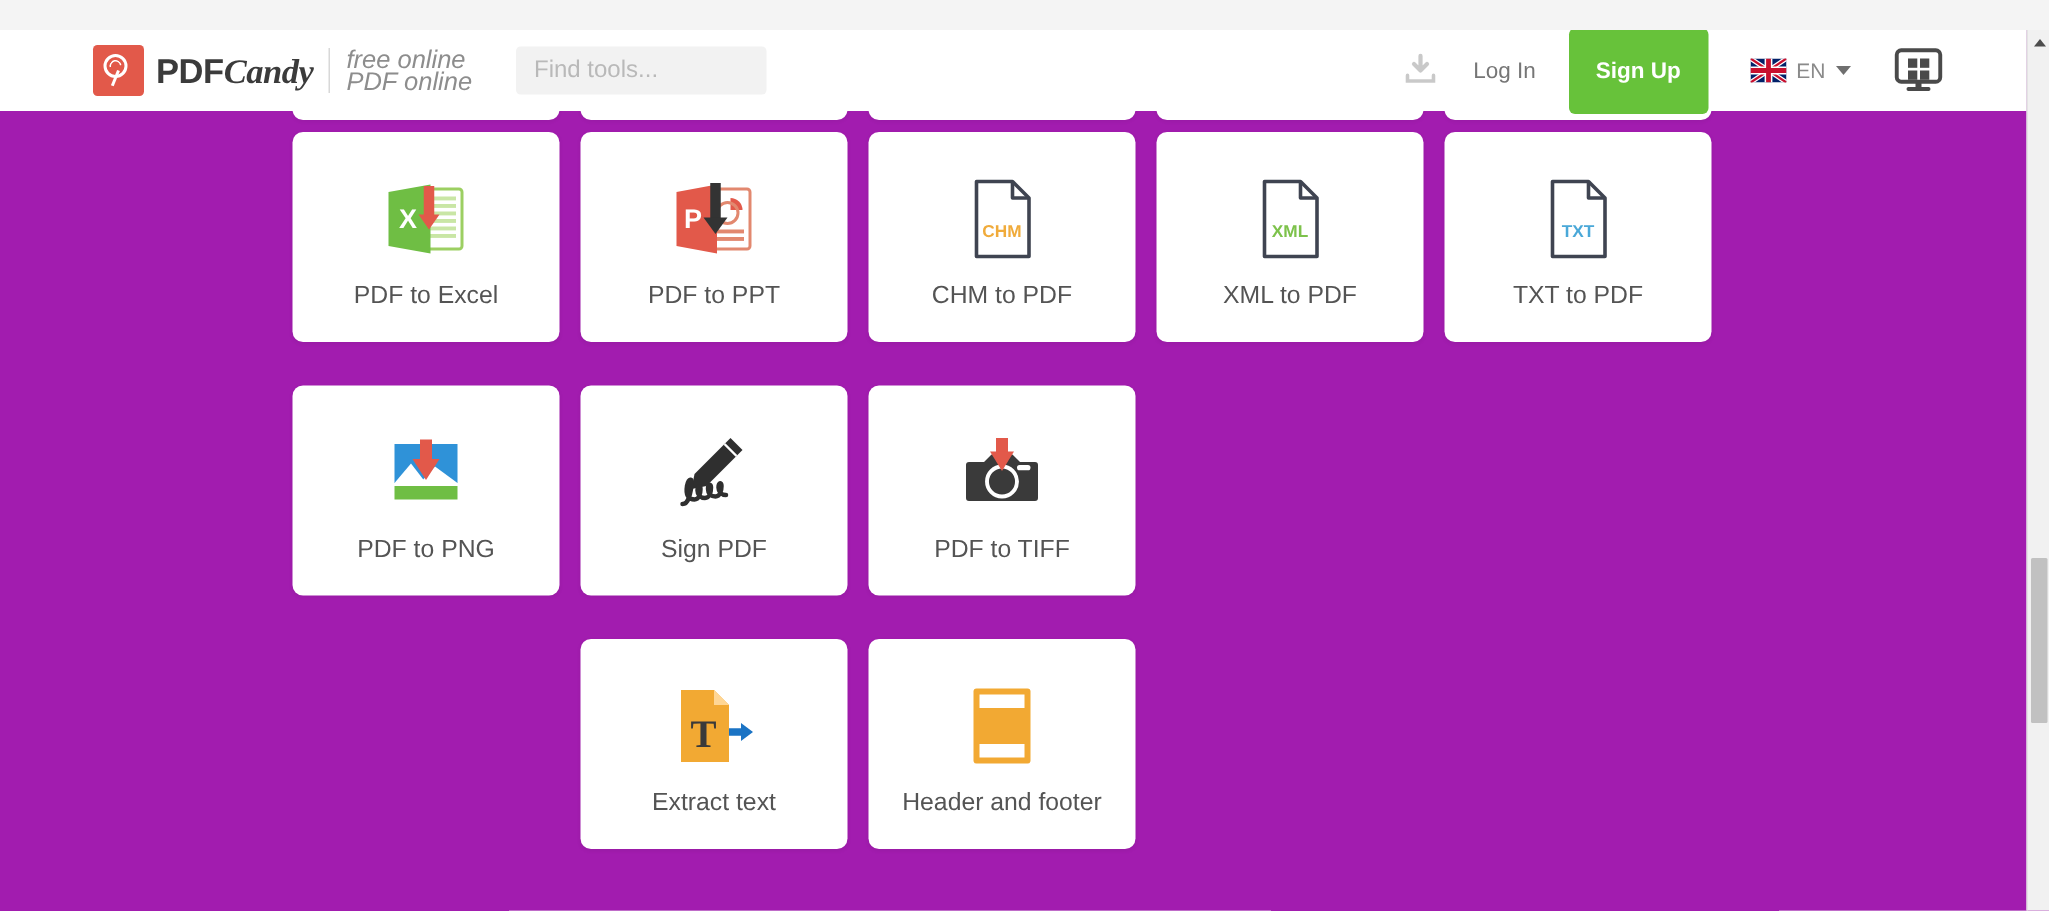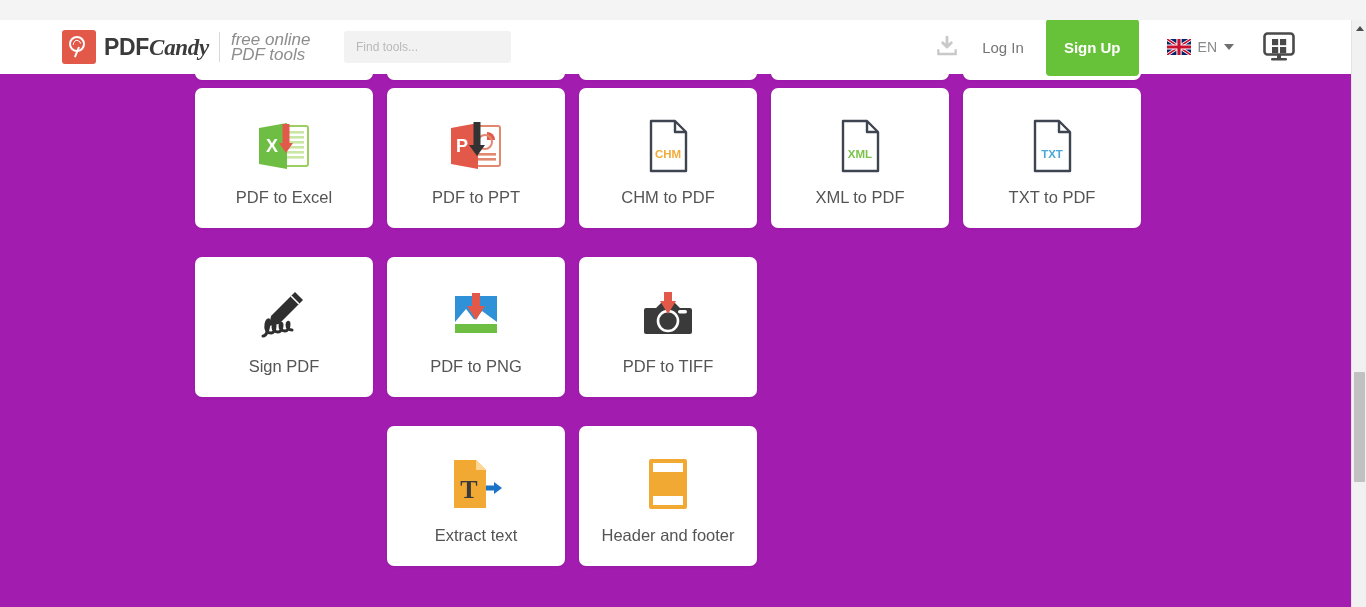--- a/index.html
+++ b/index.html
@@ -99,21 +99,21 @@
     position: absolute;
     left: 344px;
     top: 11px;
     width: 167px;
     height: 32px;
     background: #f2f2f2;
     border: none;
     border-radius: 3px;
     padding: 0 12px;
     font-family: "Liberation Sans", sans-serif;
-    font-size: 12px;
+    font-size: 16px;
     color: #555;
     outline: none;
   }
   #search-input::placeholder { color: #b9b9b9; }
 
   #header-right {
     position: absolute;
     right: 55px;
     top: 0;
     height: 54px;
@@ -284,21 +284,21 @@
     <div id="logo-block">
       <div id="logo-mark">
         <div class="stick"></div>
         <div class="pop"></div>
         <div class="swirl"></div>
       </div>
       <div id="logo-text"><span>PDF</span><span class="candy">Candy</span></div>
       <div id="logo-divider"></div>
       <div id="logo-tagline">
         <div>free online</div>
-        <div>PDF tools</div>
+        <div>PDF online</div>
       </div>
     </div>
 
     <input id="search-input" type="text" placeholder="Find tools..." style="">
 
     <div id="header-right">
 
       <svg id="download-icon" viewBox="0 0 24 24">
         <path d="M12 3v9m0 0l-4-4m4 4l4-4" stroke="#b8b8b8" stroke-width="2.6" fill="none" stroke-linecap="round" stroke-linejoin="round"></path>
         <path d="M4 15v3.5h16V15" stroke="#b8b8b8" stroke-width="2.2" fill="none" stroke-linecap="round"></path>
@@ -414,43 +414,43 @@
           </svg>
         </div>
         <div class="tool-label">TXT to PDF</div>
       </div>
     </div>
 
     <div class="tool-row" id="row-2">
 
       <div class="tool-card">
         <div class="tool-icon">
-          <svg width="58" height="54" viewBox="0 0 58 54">
-            <path d="M40 4 l8 8 -24 24 -10 2 2 -10 Z" fill="#2f2f2f"></path>
-            <path d="M36 8 l8 8" stroke="#ffffff" stroke-width="1.6"></path>
-            <path d="M8 48 c4 0 5 -6 6 -12 c1 -6 -2 -5 -3 0 c-1 6 1 9 5 9 c3 0 4 -4 4 -7 c0 -3 -2 -2 -2 1 c0 3 2 5 5 5 c3 0 4 -4 4 -7 c0 -3 -2 -2 -2 1 c0 3 2 5 5 5 c3 0 4 -4 4 -7 c0 -3 -2 -2 -2 1 c0 3 2 5 5 5" fill="none" stroke="#2f2f2f" stroke-width="3" stroke-linecap="round"></path>
-          </svg>
-        </div>
-        <div class="tool-label">Sign PDF</div>
-      </div>
-
-      <div class="tool-card">
-        <div class="tool-icon">
           <svg width="52" height="50" viewBox="0 0 52 50">
             <rect x="5" y="6" width="42" height="26" fill="#2f92d8"></rect>
             <path d="M5 32 l11 -13 l10 13 Z" fill="#ffffff"></path>
             <path d="M22 32 l10 -11 l15 11 Z" fill="#ffffff"></path>
             <rect x="5" y="34" width="42" height="9" fill="#6fbe44"></rect>
             <path d="M26 3 v16" stroke="#e2594a" stroke-width="8" fill="none"></path>
             <path d="M17 16 L26 30 L35 16 Z" fill="#e2594a"></path>
           </svg>
         </div>
         <div class="tool-label">PDF to PNG</div>
       </div>
 
+      <div class="tool-card">
+        <div class="tool-icon">
+          <svg width="58" height="54" viewBox="0 0 58 54">
+            <path d="M40 4 l8 8 -24 24 -10 2 2 -10 Z" fill="#2f2f2f"></path>
+            <path d="M36 8 l8 8" stroke="#ffffff" stroke-width="1.6"></path>
+            <path d="M8 48 c4 0 5 -6 6 -12 c1 -6 -2 -5 -3 0 c-1 6 1 9 5 9 c3 0 4 -4 4 -7 c0 -3 -2 -2 -2 1 c0 3 2 5 5 5 c3 0 4 -4 4 -7 c0 -3 -2 -2 -2 1 c0 3 2 5 5 5 c3 0 4 -4 4 -7 c0 -3 -2 -2 -2 1 c0 3 2 5 5 5" fill="none" stroke="#2f2f2f" stroke-width="3" stroke-linecap="round"></path>
+          </svg>
+        </div>
+        <div class="tool-label">Sign PDF</div>
+      </div>
+
 
       <div class="tool-card">
         <div class="tool-icon">
           <svg width="56" height="50" viewBox="0 0 56 50">
             <path d="M6 18 h10 l5 -5 h14 l5 5 h10 a2 2 0 0 1 2 2 v22 a2 2 0 0 1 -2 2 h-44 a2 2 0 0 1 -2 -2 v-22 a2 2 0 0 1 2 -2 Z" fill="#3a3a3a"></path>
             <circle cx="28" cy="31" r="10" fill="none" stroke="#ffffff" stroke-width="2.6"></circle>
             <rect x="38" y="20" width="9" height="3.5" rx="1.7" fill="#ffffff"></rect>
             <path d="M28 2 v12" stroke="#e2594a" stroke-width="8" fill="none"></path>
             <path d="M20 11 L28 24 L36 11 Z" fill="#e2594a"></path>
           </svg>

